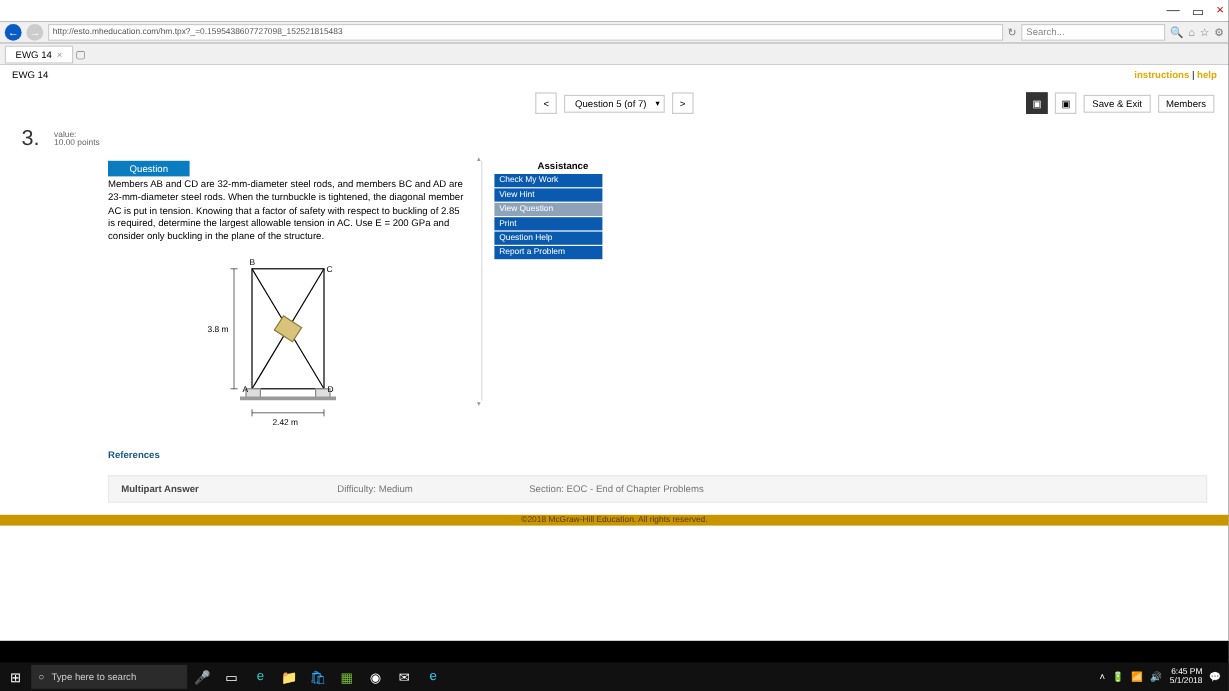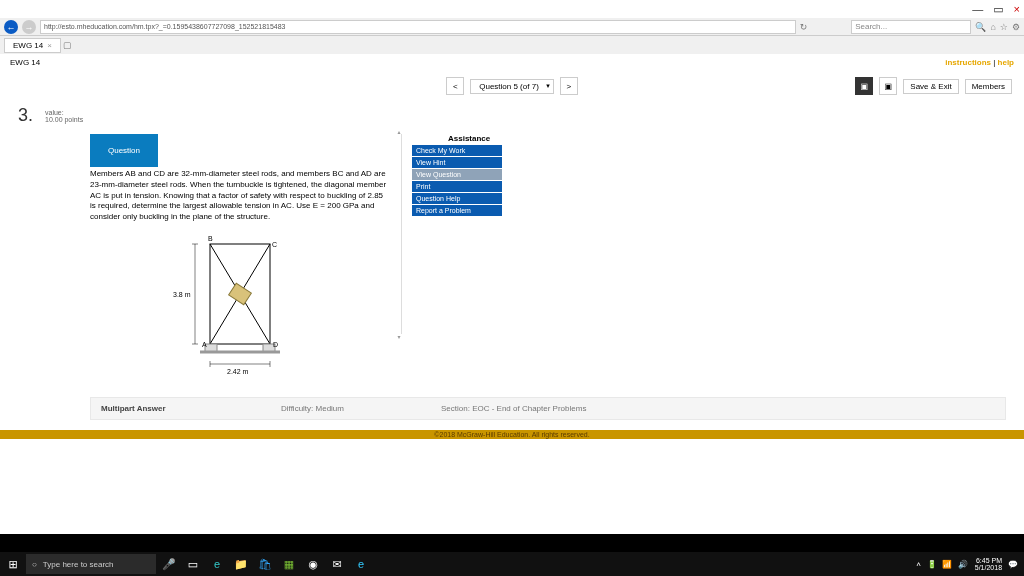--- a/index.html
+++ b/index.html
@@ -3,41 +3,41 @@
 <meta charset="utf-8">
 <style>
 * { margin:0; padding:0; box-sizing:border-box; font-family:Arial,sans-serif; }
 body { width:1024px; height:576px; background:#000; overflow:hidden; font-size:8px; position:relative; }
 .titlebar { height:18px; background:#fff; display:flex; justify-content:flex-end; align-items:center; padding:0 4px; gap:10px; color:#333; }
 .titlebar span { font-size:11px; cursor:pointer; }
 .addrbar { height:18px; background:#f0f0f0; display:flex; align-items:center; padding:0 4px; gap:4px; border-bottom:1px solid #ccc; }
 .nav-circ { width:14px; height:14px; border-radius:50%; background:#0a5bc4; color:#fff; display:flex; align-items:center; justify-content:center; font-size:9px; }
 .nav-circ.dis { background:#ccc; }
 .url { flex:1; background:#fff; border:1px solid #ccc; height:14px; padding:0 3px; font-size:7px; color:#555; display:flex; align-items:center; overflow:hidden; }
-.searchbox { width:120px; background:#fff; border:1px solid #ccc; height:14px; padding:0 3px; font-size:8px; color:#888; display:flex; align-items:center;margin-left:40px; }
+.searchbox { width:120px; background:#fff; border:1px solid #ccc; height:14px; padding:0 3px; font-size:8px; color:#888; display:flex; align-items:center; }
 .ic { font-size:9px; color:#777; }
 .tabbar { height:18px; background:#f0f0f0; display:flex; align-items:center; padding:0 4px; gap:2px; }
 .tab { background:#fff; border:1px solid #ccc; height:15px; padding:0 8px; font-size:8px; display:flex; align-items:center; gap:4px; }
 .content { height:480px; background:#fff; overflow:auto; position:relative; }
 .hdr { display:flex; justify-content:space-between; padding:4px 10px; font-size:8px; }
 .hdr a { color:#888; text-decoration:none; }
 .hdr a.em { color:#e6a700; font-weight:bold; }
 .qnav { display:flex; justify-content:center; align-items:center; gap:6px; margin:6px 0; position:relative; }
 .qnav-r { position:absolute; right:12px; display:flex; gap:6px; align-items:center; }
 .btn { border:1px solid #ccc; background:#fff; padding:2px 6px; font-size:8px; cursor:pointer; }
 .btn.sq { width:18px; height:18px; display:flex; align-items:center; justify-content:center; }
 .btn.dark { background:#333; color:#fff; border-color:#333; }
 .qsel { border:1px solid #ccc; padding:2px 14px 2px 8px; font-size:8px; position:relative; }
 .qsel:after { content:"▾"; position:absolute; right:3px; font-size:7px; }
 .qnum { display:flex; align-items:center; gap:12px; padding:4px 18px; }
 .bignum { font-size:18px; color:#333; }
 .pts { font-size:7px; color:#666; }
 .qbody { display:flex; padding:4px 18px 4px 90px; gap:8px; }
 .qleft { width:300px; }
-.qtab { background:#0a7cbf; color:#fff; font-size:8px; padding:12px 18px; display:inline-block; }
+.qtab { background:#0a7cbf; color:#fff; font-size:8px; padding:2px 18px; display:inline-block; }
 .qtext { font-size:8px; line-height:1.35; margin-top:2px; }
 .fig { text-align:center; margin-top:6px; position:relative; }
 svg.diagram { width:150px; height:150px; }
 .asst { font-size:8px; }
 .asst h4 { font-weight:bold; margin-bottom:2px; font-size:8px;margin-left:36px; }
 .abtn { display:block; background:#0a5bb0; color:#fff; font-size:7px; padding:2px 4px; width:90px; margin-bottom:1px; cursor:pointer; }
 .abtn.dis { background:#8fa3b8; }
 .divider { width:6px; display:flex; align-items:flex-start; }
 .dvline { width:1px; background:#ddd; height:200px; margin:0 auto; position:relative; }
 .dvline:before{content:"▴";position:absolute;top:-6px;left:-3px;font-size:6px;color:#999}
@@ -148,20 +148,21 @@
       <h4>Assistance</h4>
       <span class="abtn">Check My Work</span>
       <span class="abtn">View Hint</span>
       <span class="abtn dis">View Question</span>
       <span class="abtn">Print</span>
       <span class="abtn">Question Help</span>
       <span class="abtn">Report a Problem</span>
     </div>
   </div>
 
+  <div class="refs">References</div>
   <div class="meta">
     <div class="mrow">
       <span class="c1">Multipart Answer</span>
       <span class="c2">Difficulty: Medium</span>
       <span class="c3">Section: EOC - End of Chapter Problems</span>
     </div>
   </div>
 
   <div class="foot">©2018 McGraw-Hill Education. All rights reserved.</div>
 </div>

